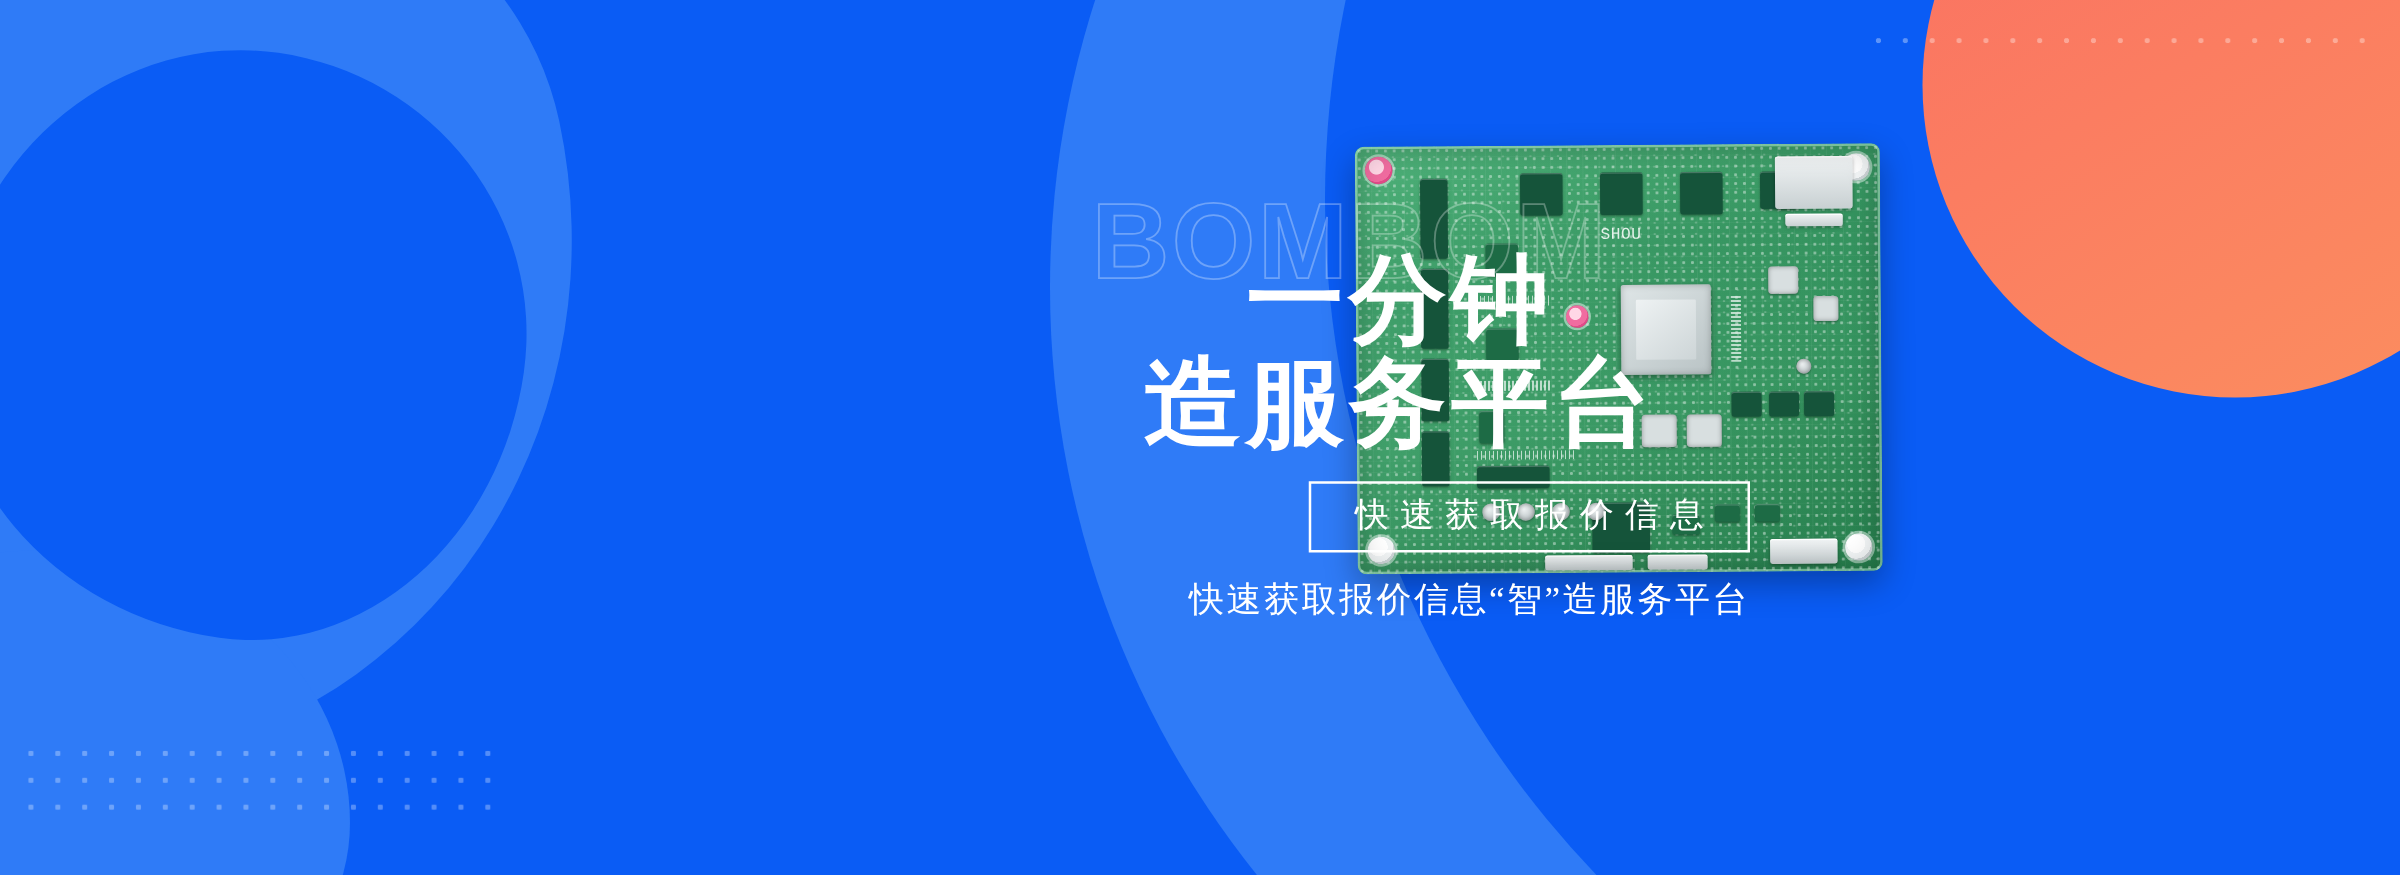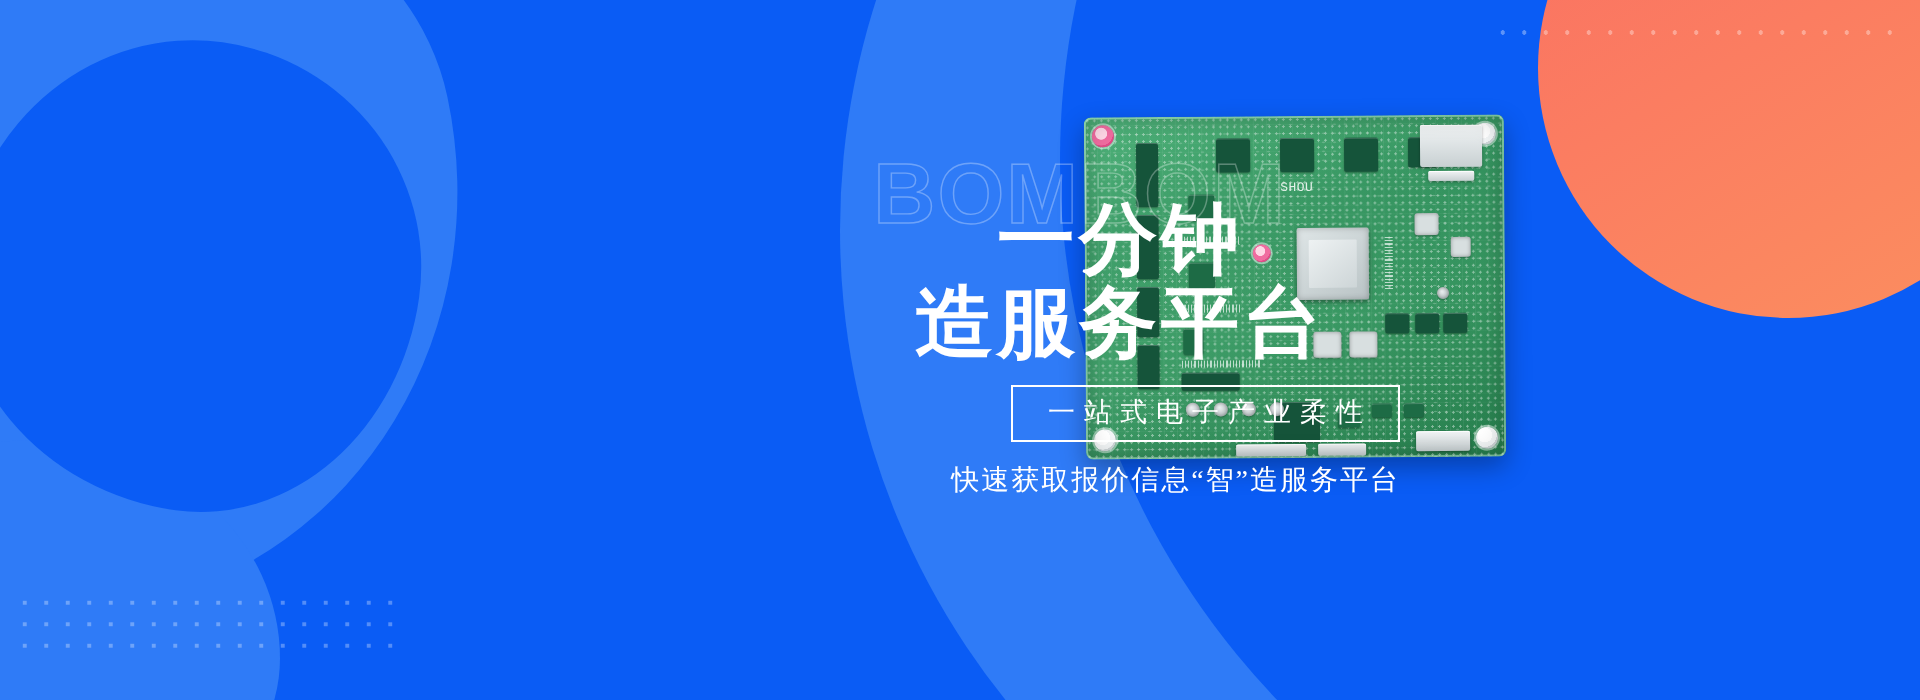--- a/index.html
+++ b/index.html
@@ -282,19 +282,19 @@
 
   <div class="text-wrap">
     <div class="watermark">BOMBOM</div>
 
     <h1 class="headline">
       <span class="l1">一分钟</span>
       <span class="l2">造服务平台</span>
     </h1>
 
     <div>
-      <span class="boxed">一站式电子产业柔性</span>
+      <span class="boxed">快速获取报价信息</span>
     </div>
 
     <div class="tagline">快速获取报价信息“智”造服务平台</div>
   </div>
 
 </div>
 
 </body></html>

